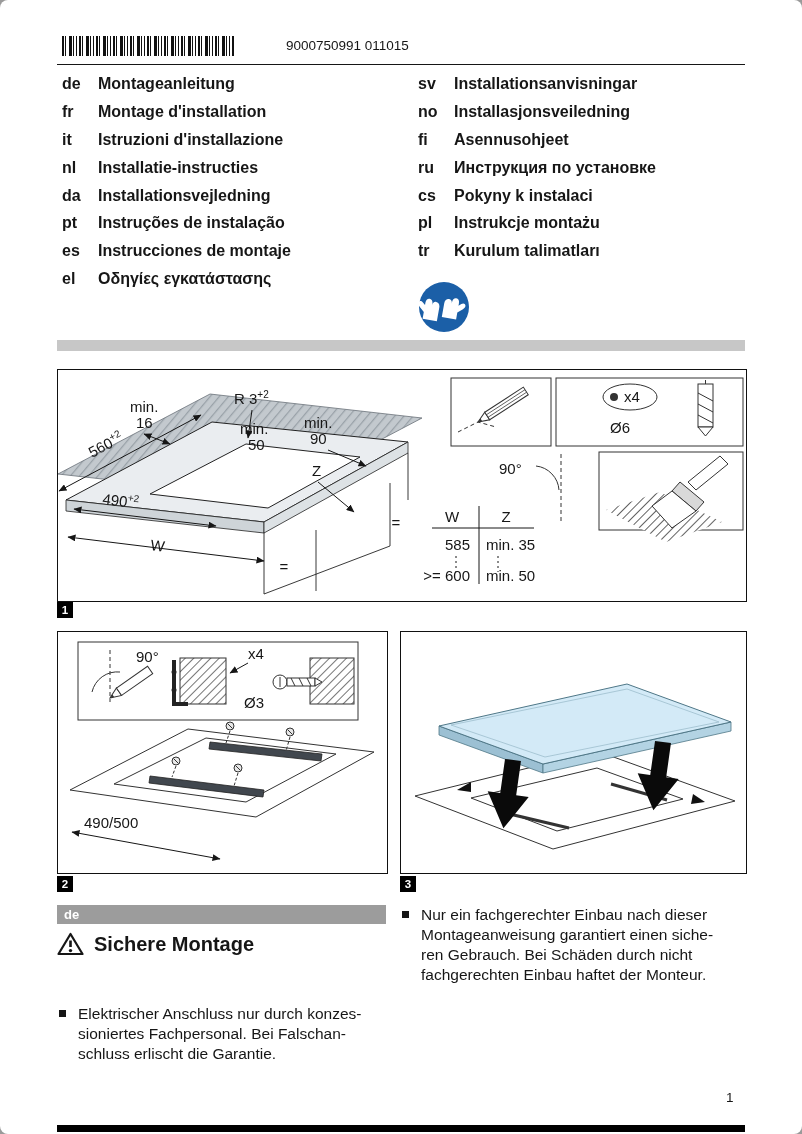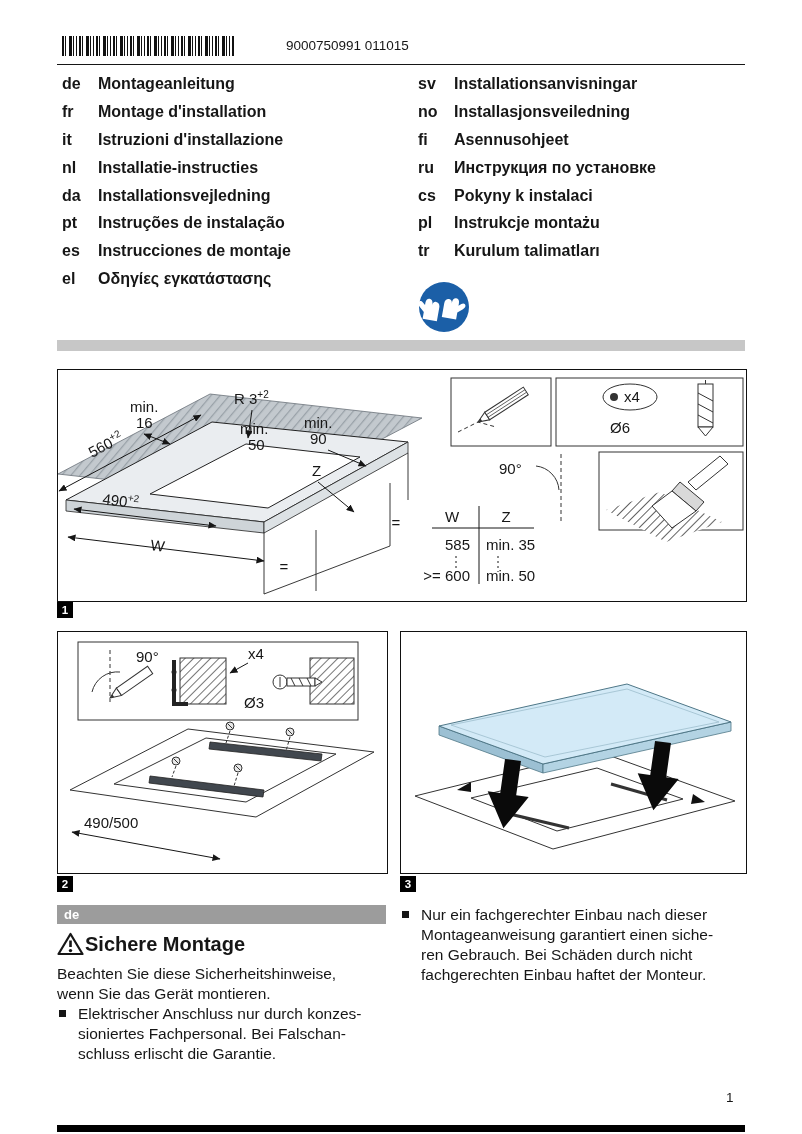--- a/index.html
+++ b/index.html
@@ -1,17 +1,17 @@
 <!DOCTYPE html>
 <html><head>
 <meta charset="utf-8">
 <style>
   html,body{margin:0;padding:0;}
   body{background:#9a9a9a;font-family:"Liberation Sans",sans-serif;}
-  .page{position:relative;width:802px;height:1134px;margin:0 auto;background:#fff;color:#161616;overflow:hidden;}
+  .page{position:relative;width:802px;height:1134px;margin:0 auto;background:#fff;color:#161616;overflow:hidden;border-radius:8px;}
 
   .barcode{position:absolute;left:62px;top:36px;width:173px;height:20px;
     background:repeating-linear-gradient(90deg,#111 0 2px,#fff 2px 3px,#111 3px 4px,#fff 4px 7px,#111 7px 10px,#fff 10px 11px,#111 11px 12px,#fff 12px 14px,#111 14px 15px,#fff 15px 17px);}
   .barcode-text{position:absolute;left:286px;top:38px;font-size:13.5px;}
 
   .rule{position:absolute;left:57px;top:64px;width:688px;height:0;border-top:1.6px solid #161616;}
 
   .lang-col{position:absolute;top:75px;}
   .lang-col--left{left:62px;}
   .lang-col--right{left:418px;}
@@ -30,21 +30,21 @@
   .figsvg{display:block;}
   svg text{font-family:"Liberation Sans",sans-serif;fill:#161616;font-size:15px;}
 
   .badge{position:absolute;width:16px;height:16px;background:#000;color:#fff;font-size:11.5px;font-weight:700;display:flex;align-items:center;justify-content:center;}
   .badge--1{left:57px;top:602px;}
   .badge--2{left:57px;top:876px;}
   .badge--3{left:400px;top:876px;}
 
   .de-tag{position:absolute;left:57px;top:905px;width:329px;height:19px;background:#9c9c9c;color:#fff;font-weight:700;font-size:13px;line-height:19px;padding-left:7px;box-sizing:border-box;}
 
-  .heading{position:absolute;left:57px;top:932px;display:flex;align-items:center;gap:1px;}
+  .heading{position:absolute;left:57px;top:932px;display:flex;align-items:center;gap:10px;}
   .heading .title{font-size:20px;font-weight:700;}
 
   .body-text{font-size:15.5px;line-height:20px;white-space:pre-line;}
   .intro{position:absolute;left:57px;top:964px;width:334px;}
   .bullet{display:flex;}
   .bullet .sq{width:7px;height:7px;background:#161616;margin:6px 12px 0 2px;flex:none;}
   .bullet-left{position:absolute;left:57px;top:1004px;width:336px;}
   .bullet-right{position:absolute;left:400px;top:905px;width:350px;}
 
   .pagenum{position:absolute;left:726px;top:1090px;font-size:13.5px;}
@@ -343,22 +343,20 @@
 
   <div class="heading">
     <svg width="27" height="24" viewBox="0 0 27 24">
       <path d="M13.5,2 L25.5,22 L1.5,22 Z" fill="none" stroke="#161616" stroke-width="2.2" stroke-linejoin="round"></path>
       <line x1="13.5" y1="8.5" x2="13.5" y2="15" stroke="#161616" stroke-width="2.6"></line>
       <circle cx="13.5" cy="18.6" r="1.7" fill="#161616"></circle>
     </svg>
     <span class="title">Sichere Montage</span>
   </div>
 
-  <div class="intro body-text">Beachten Sie diese Sicherheitshinweise,
-wenn Sie das Gerät montieren.</div>
 
   <div class="bullet bullet-left">
     <span class="sq"></span>
     <span class="body-text">Elektrischer Anschluss nur durch konzes-
 sioniertes Fachpersonal. Bei Falschan-
 schluss erlischt die Garantie.</span>
   </div>
 
   <div class="bullet bullet-right">
     <span class="sq"></span>

